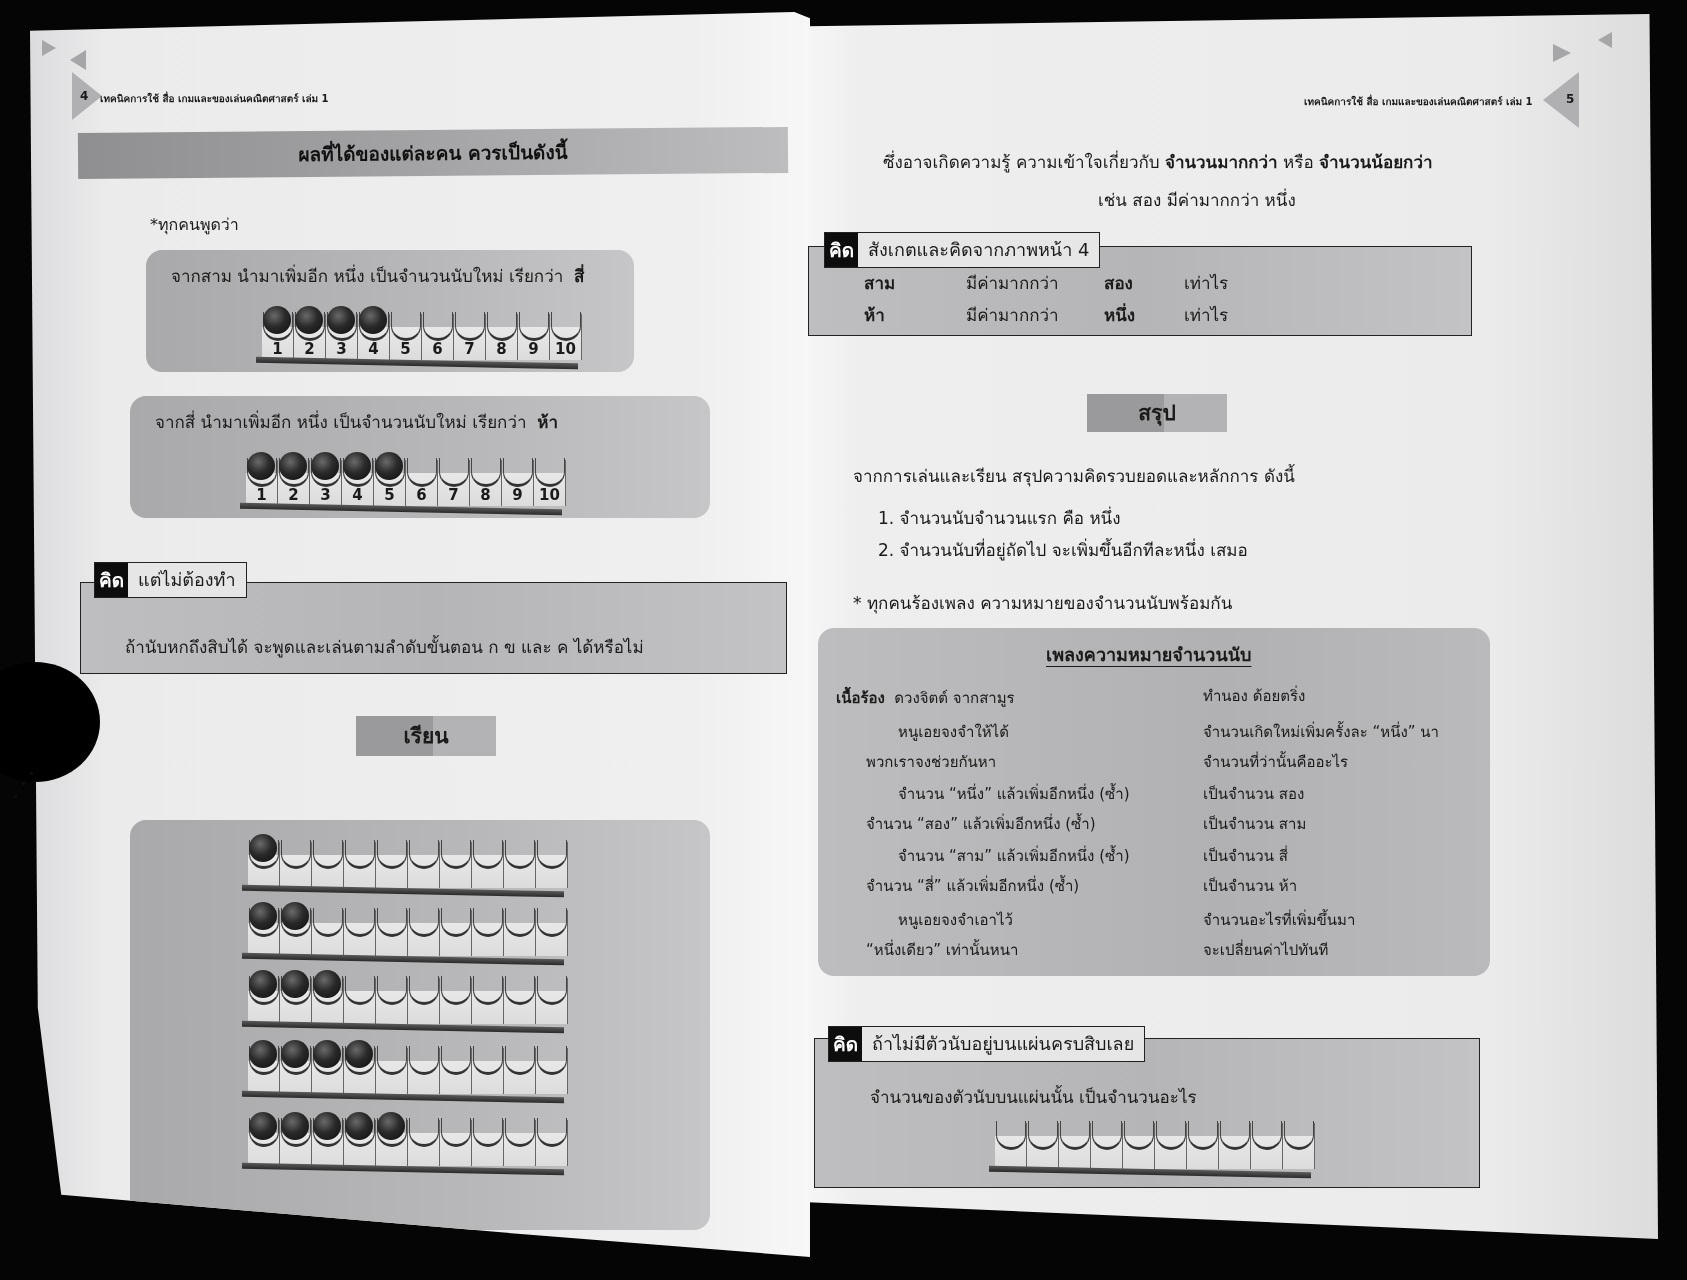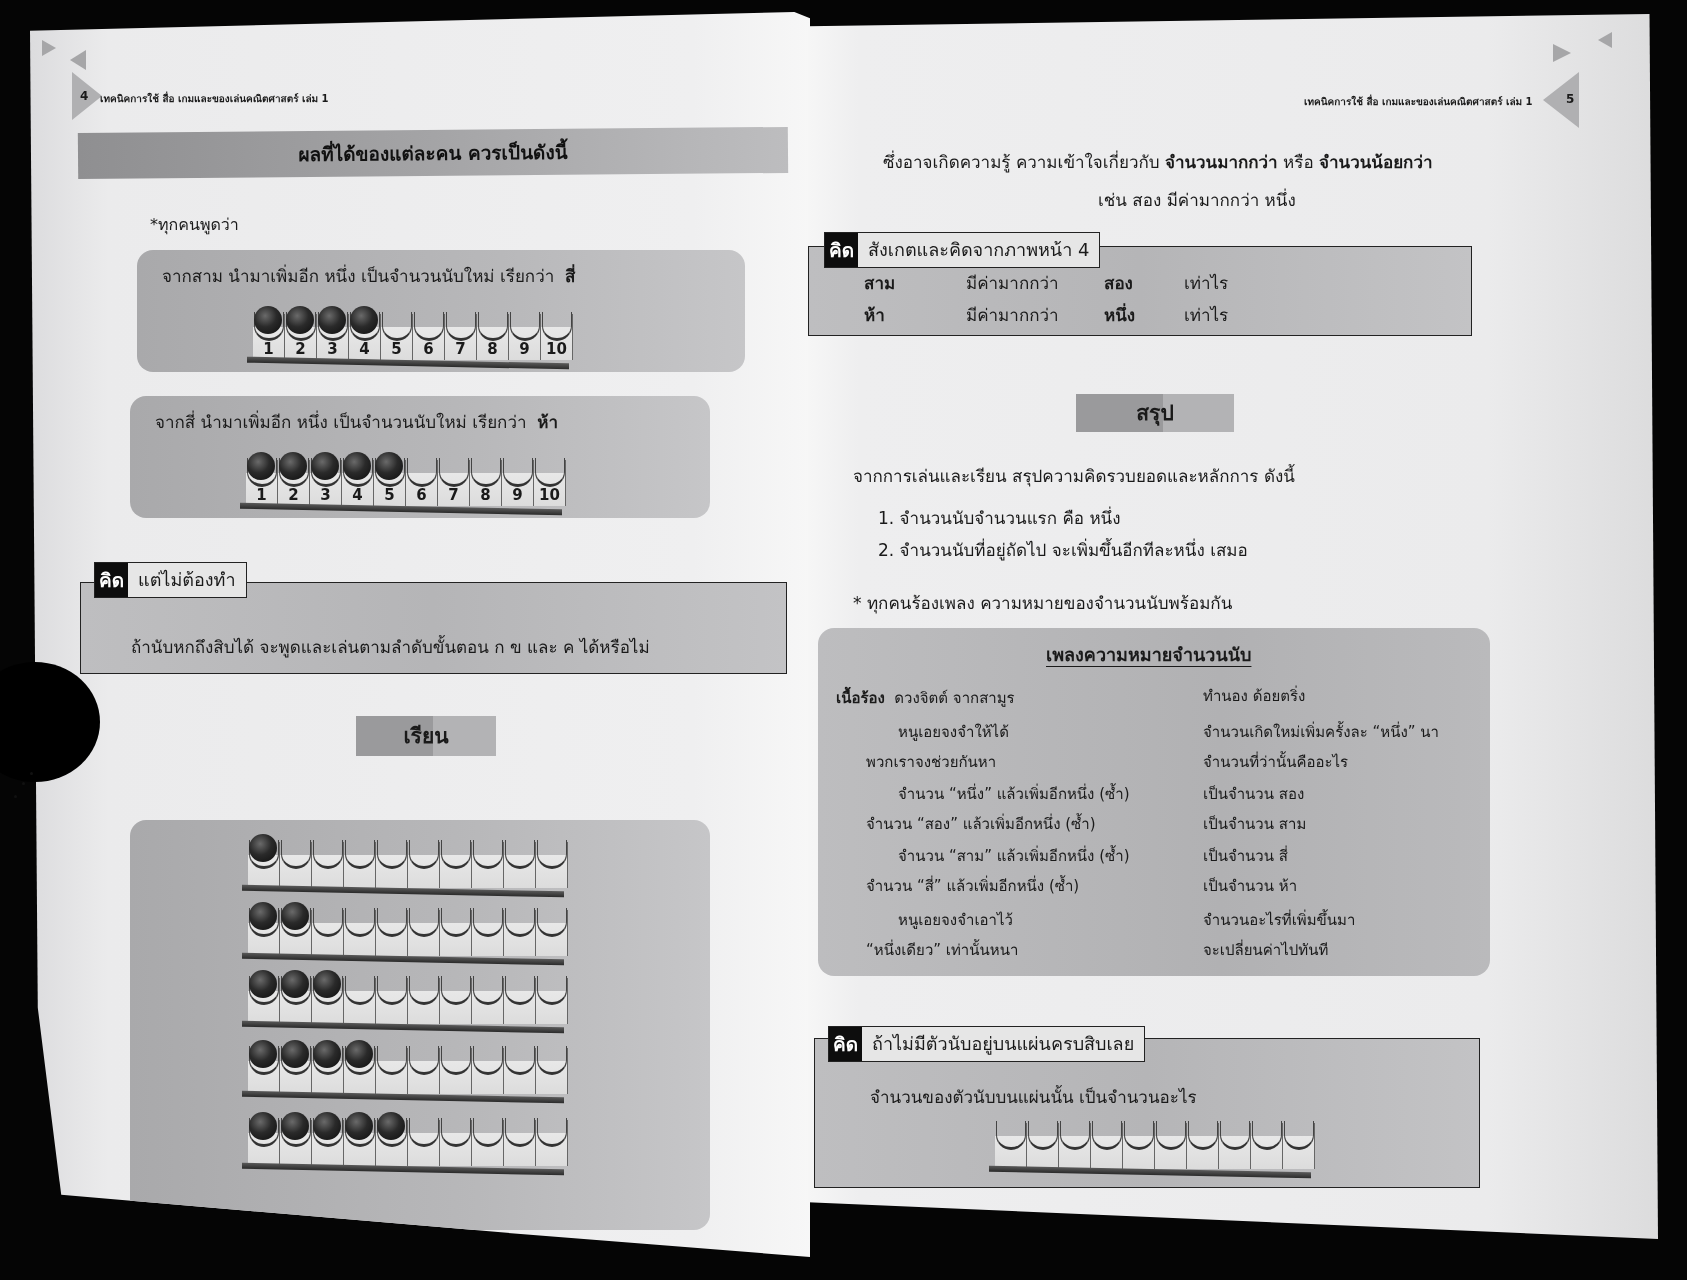--- a/index.html
+++ b/index.html
@@ -84,21 +84,21 @@
   <div class="tri" style="left:42px;top:60px;border-top:24px solid transparent;border-bottom:24px solid transparent;border-left:30px solid #b0b0b2;"></div>
   <div class="page-num" style="left:50px;top:77px;">4</div>
   <div class="running-head" style="left:70px;top:79px;">เทคนิคการใช้ สื่อ เกมและของเล่นคณิตศาสตร์  เล่ม 1</div>
 
   <div class="banner" style="left:48px;top:118px;width:710px;height:46px;line-height:46px;transform:rotate(-0.5deg);">
     <span>ผลที่ได้ของแต่ละคน  ควรเป็นดังนี้</span>
   </div>
 
   <div class="body-text" style="left:120px;top:200px;font-size:16px;">*ทุกคนพูดว่า</div>
 
-  <div class="panel" style="left:107px;top:238px;width:608px;height:122px;">
+  <div class="panel" style="left:116px;top:238px;width:488px;height:122px;">
     <div class="panel-text" style="left:25px;top:12px;">
       <span>จากสาม นำมาเพิ่มอีก หนึ่ง เป็นจำนวนนับใหม่  เรียกว่า</span>&nbsp;&nbsp;<b>สี่</b>
     </div>
     <div class="rack" style="left:116px;top:64px;">
         <div class="slots">
           <div class="slot">
             <div class="ball"></div>
             <span class="num">1</span>
           </div>
           <div class="slot">
@@ -176,21 +176,21 @@
           </div>
           <div class="slot">
             <span class="num">10</span>
           </div>
         </div>
         <div class="base" style="top: 46px; width: 322px;"></div>
       </div>
   </div>
 
   <div class="think-box" style="left:50px;top:570px;width:705px;height:90px;">
-    <div class="body-text" style="left:50px;top:50px;">ถ้านับหกถึงสิบได้ จะพูดและเล่นตามลำดับขั้นตอน ก ข และ ค ได้หรือไม่</div>
+    <div class="body-text" style="left:44px;top:50px;">ถ้านับหกถึงสิบได้ จะพูดและเล่นตามลำดับขั้นตอน ก ข และ ค ได้หรือไม่</div>
   </div>
   <div class="think-tab" style="left:64px;top:550px;">
     <span class="label-black">คิด</span>
     <span class="label-text">แต่ไม่ต้องทำ</span>
   </div>
 
   <div class="section-label" style="left:326px;top:704px;width:140px;height:40px;line-height:40px;">เรียน</div>
 
   <div class="panel" style="left:100px;top:808px;width:580px;height:410px;">
     <div class="rack" style="left:118px;top:22px;">
@@ -324,21 +324,21 @@
     </div>
     <div class="body-text" style="left:55px;top:22px;">
       <b style="display:inline-block;width:102px;">สาม</b><span style="display:inline-block;width:138px;">มีค่ามากกว่า</span><b style="display:inline-block;width:80px;">สอง</b><span>เท่าไร</span>
     </div>
   </div>
   <div class="think-tab" style="left:16px;top:218px;">
     <span class="label-black">คิด</span>
     <span class="label-text">สังเกตและคิดจากภาพหน้า 4</span>
   </div>
 
-  <div class="section-label" style="left:268px;top:380px;width:158px;height:38px;line-height:38px;">สรุป</div>
+  <div class="section-label" style="left:279px;top:380px;width:140px;height:38px;line-height:38px;">สรุป</div>
   <div class="body-text" style="left:45px;top:448px;">จากการเล่นและเรียน สรุปความคิดรวบยอดและหลักการ ดังนี้</div>
   <div class="body-text" style="left:70px;top:490px;">1.  จำนวนนับจำนวนแรก คือ หนึ่ง</div>
   <div class="body-text" style="left:70px;top:522px;">2.  จำนวนนับที่อยู่ถัดไป จะเพิ่มขึ้นอีกทีละหนึ่ง เสมอ</div>
   <div class="body-text" style="left:45px;top:575px;">* ทุกคนร้องเพลง ความหมายของจำนวนนับพร้อมกัน</div>
 
   <div class="song-box" style="left:10px;top:614px;width:672px;height:348px;">
     <div class="song-title" style="left:228px;top:12px;">เพลงความหมายจำนวนนับ</div>
     <div class="song-line" style="left:18px;top:58px;">
       <b>เนื้อร้อง</b>&nbsp;&nbsp;<span>ดวงจิตต์  จากสามูร</span>
     </div>

